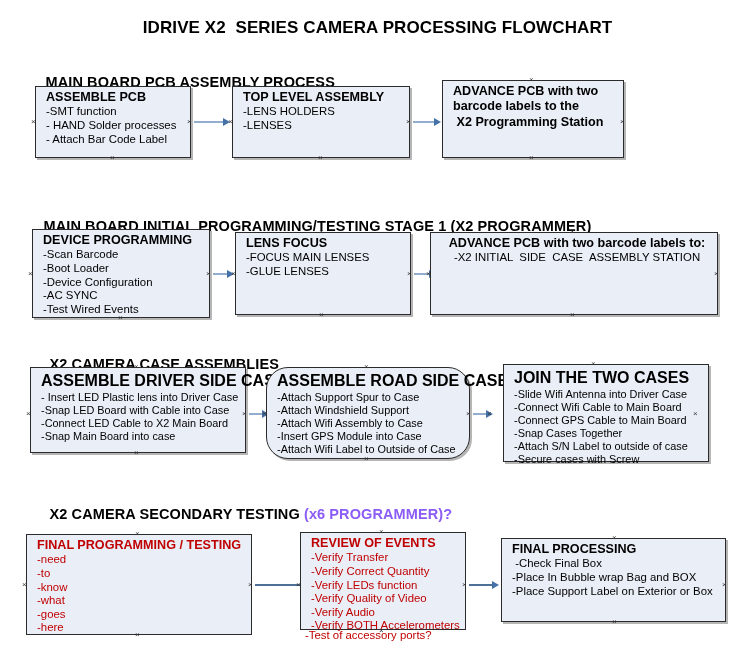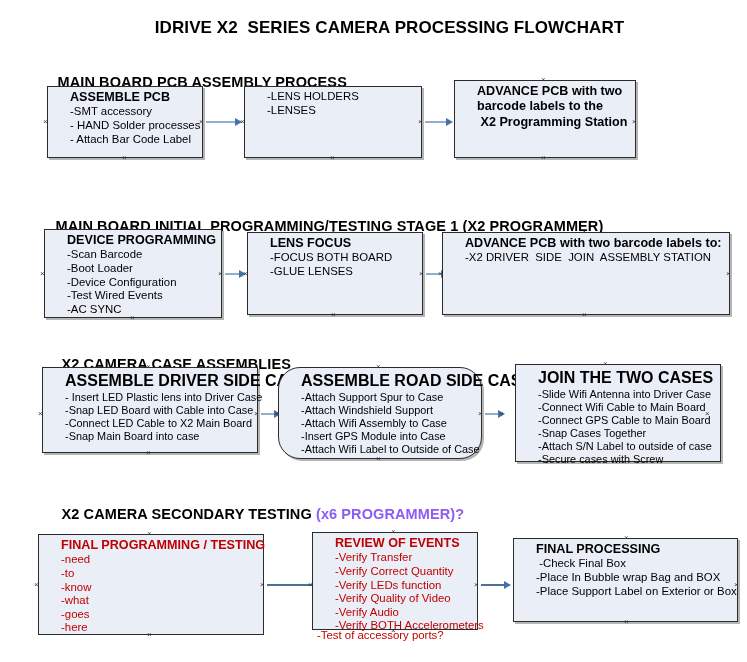--- a/index.html
+++ b/index.html
@@ -11,21 +11,21 @@
     width: 747px;
     height: 662px;
     position: relative;
     overflow: hidden;
     font-family: "Liberation Sans", sans-serif;
     color: #000000;
   }
 
   #canvas {
     position: absolute;
-    left: 16px; top: 0;
+    left: 4px; top: 0;
     width: 597px;
     height: 662px;
   }
 
   .chart-title {
     position: absolute;
     left: 0;
     top: 18px;
     width: 747px;
     text-align: center;
@@ -46,21 +46,21 @@
     color: #8b5cf6;
   }
 
   
   .fc-box {
     position: absolute;
     box-sizing: border-box;
     background: #e9eef7;
     border: 1.2px solid #2b2b2b;
     box-shadow: 2px 2px 0 rgba(120,120,120,0.55);
-    padding: 3px 4px 3px 22px;
+    padding: 3px 4px 3px 10px;
     overflow: visible;
   }
   .fc-box.plain {
     box-shadow: none;
   }
   .fc-title {
     font-size: 12.6px;
     font-weight: bold;
     line-height: 1.22;
     white-space: pre;
@@ -116,33 +116,34 @@
 <div id="canvas">
 
   <div class="chart-title">IDRIVE X2  SERIES CAMERA PROCESSING FLOWCHART</div>
 
   <div class="section-header" style="left:25px; top:58px;">
     <span>MAIN BOARD PCB ASSEMBLY PROCESS</span>
   </div>
 
   <div class="fc-box" style="left:31px; top:86px; width:156px; height:72px;">
     <div class="fc-title">ASSEMBLE PCB</div>
-    <div class="fc-line">-SMT accessory</div>
+    <div class="fc-line">-SMT function</div>
     <div class="fc-line">- HAND Solder processes</div>
     <div class="fc-line">- Attach Bar Code Label</div>
   </div>
   <span class="xh" style="left:106px; top:82px;"></span>
   <span class="xh" style="left:27px; top:118px;"></span>
   <span class="xh" style="left:183px; top:118px;"></span>
   <span class="xh" style="left:106px; top:154px;"></span>
 
   <div class="conn" style="left:190px; top:121px; width:31px;"></div>
   <div class="conn-head" style="left:219px; top:117.5px;"></div>
 
   <div class="fc-box" style="left:228px; top:86px; width:178px; height:72px;">
+    <div class="fc-title">TOP LEVEL ASSEMBLY</div>
     <div class="fc-line">-LENS HOLDERS</div>
     <div class="fc-line">-LENSES</div>
   </div>
   <span class="xh" style="left:314px; top:82px;"></span>
   <span class="xh" style="left:224px; top:118px;"></span>
   <span class="xh" style="left:402px; top:118px;"></span>
   <span class="xh" style="left:314px; top:154px;"></span>
 
   <div class="conn" style="left:409px; top:121px; width:23px;"></div>
   <div class="conn-head" style="left:430px; top:117.5px;"></div>
@@ -158,47 +159,47 @@
 
   <div class="section-header" style="left:23px; top:202px;">
     <span>MAIN BOARD INITIAL PROGRAMMING/TESTING STAGE 1 (X2 PROGRAMMER)</span>
   </div>
 
   <div class="fc-box" style="left:28px; top:229px; width:178px; height:89px;">
     <div class="fc-title">DEVICE PROGRAMMING</div>
     <div class="fc-line">-Scan Barcode</div>
     <div class="fc-line">-Boot Loader</div>
     <div class="fc-line">-Device Configuration</div>
+    <div class="fc-line">-AC SYNC</div>
     <div class="fc-line">-Test Wired Events</div>
-    <div class="fc-line">-AC SYNC</div>
   </div>
   <span class="xh" style="left:114px; top:225px;"></span>
   <span class="xh" style="left:24px; top:270px;"></span>
   <span class="xh" style="left:202px; top:270px;"></span>
   <span class="xh" style="left:114px; top:314px;"></span>
 
   <div class="conn" style="left:209px; top:273px; width:16px;"></div>
   <div class="conn-head" style="left:223px; top:269.5px;"></div>
 
   <div class="fc-box" style="left:231px; top:232px; width:176px; height:83px;">
     <div class="fc-title">LENS FOCUS</div>
-    <div class="fc-line">-FOCUS BOTH BOARD</div>
+    <div class="fc-line">-FOCUS MAIN LENSES</div>
     <div class="fc-line">-GLUE LENSES</div>
   </div>
   <span class="xh" style="left:315px; top:228px;"></span>
   <span class="xh" style="left:227px; top:270px;"></span>
   <span class="xh" style="left:403px; top:270px;"></span>
   <span class="xh" style="left:315px; top:311px;"></span>
 
   <div class="conn" style="left:410px; top:273px; width:17px;"></div>
   <div class="conn-head" style="left:425px; top:269.5px;"></div>
 
-  <div class="fc-box" style="left:426px; top:232px; width:288px; height:83px;">
+  <div class="fc-box" style="left:426px; top:232px; width:288px; height:83px;text-align:center;">
     <div class="fc-title">ADVANCE PCB with two barcode labels to:</div>
-    <div class="fc-line">-X2 DRIVER  SIDE  JOIN  ASSEMBLY STATION</div>
+    <div class="fc-line">-X2 INITIAL  SIDE  CASE  ASSEMBLY STATION</div>
   </div>
   <span class="xh" style="left:566px; top:228px;"></span>
   <span class="xh" style="left:422px; top:270px;"></span>
   <span class="xh" style="left:710px; top:270px;"></span>
   <span class="xh" style="left:566px; top:311px;"></span>
 
   <div class="section-header" style="left:29px; top:340px;">
     <span>X2 CAMERA CASE ASSEMBLIES</span>
   </div>
 

